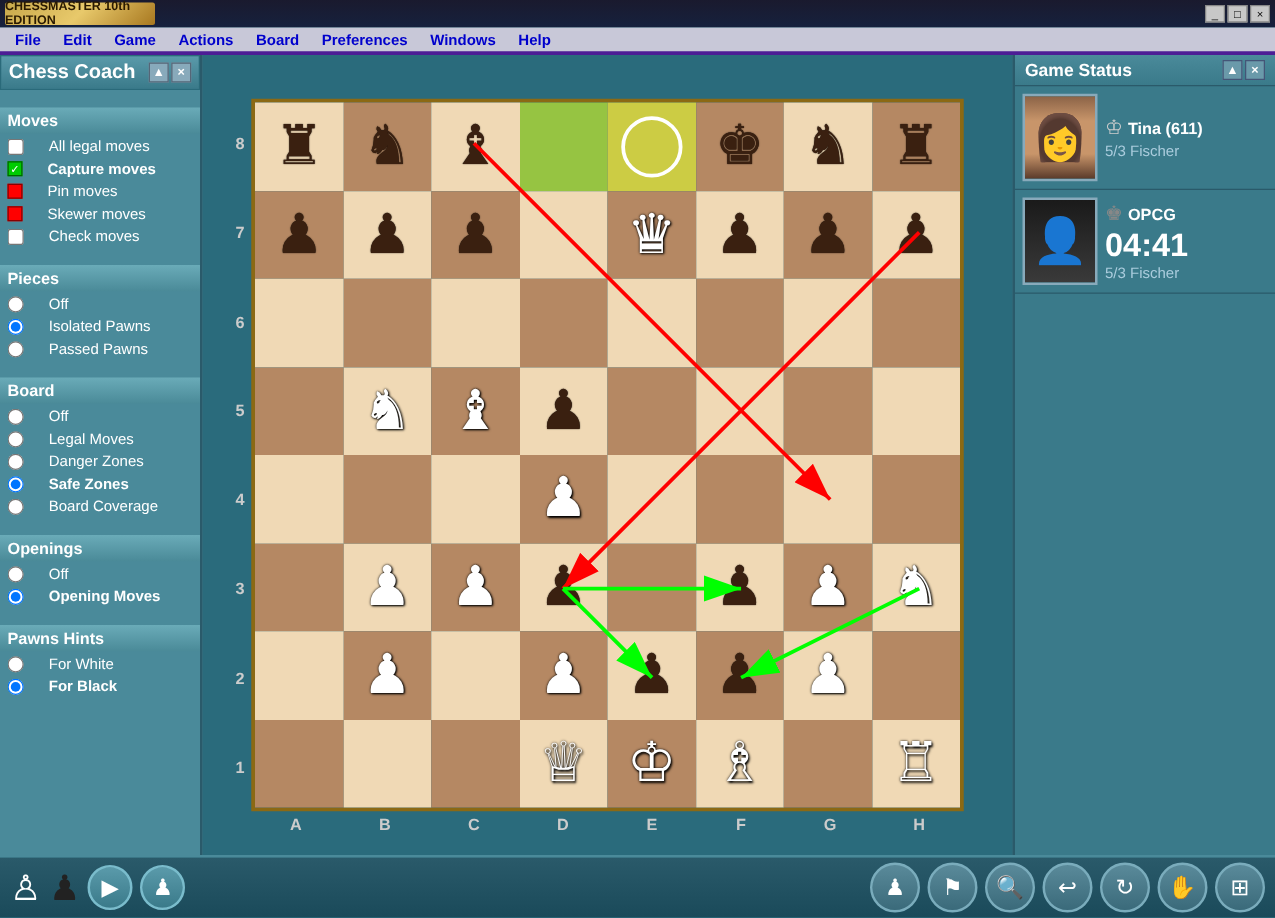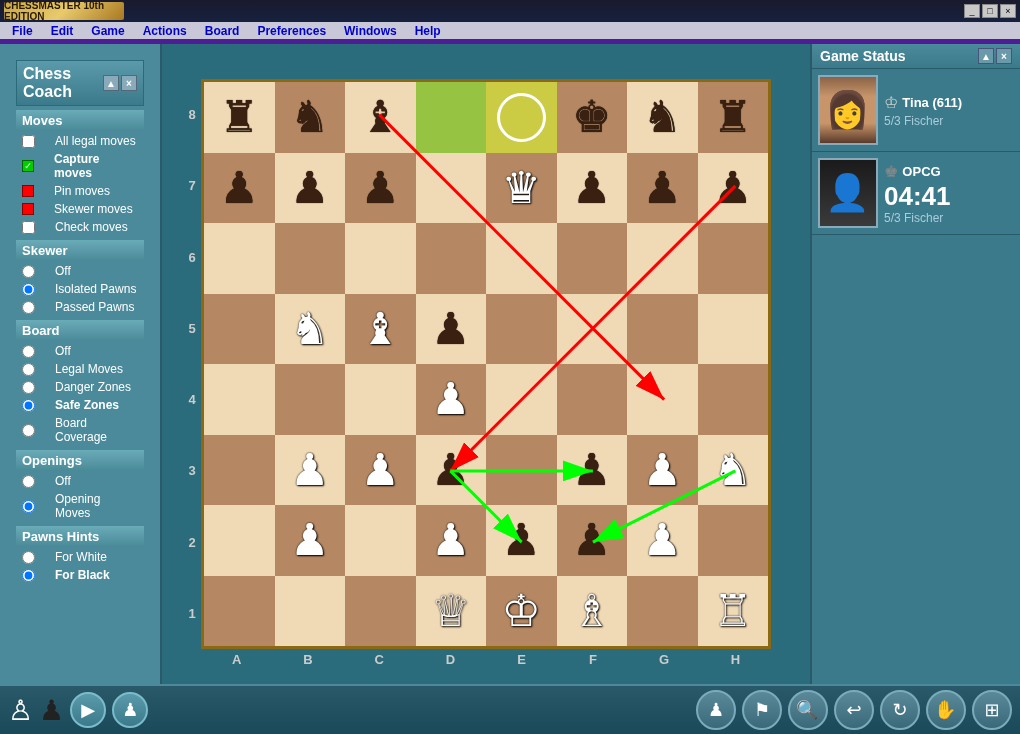--- a/index.html
+++ b/index.html
@@ -58,21 +58,21 @@
     }
 
     
     #menubar {
       background: #c8c8d8;
       height: 22px;
       display: flex;
       align-items: center;
       padding: 0 4px;
       gap: 2px;
-      border-bottom: 5px solid #4c1d95;
+      border-bottom: 3px solid #4c1d95;
     }
     .menu-item {
       padding: 2px 8px;
       font-size: 12px;
       color: #0000cc;
       cursor: pointer;
       font-weight: bold;
     }
 
     
@@ -80,21 +80,21 @@
       display: flex;
       height: calc(734px - 44px - 50px);
       position: relative;
     }
 
     
     #sidebar {
       width: 162px;
       background: #4a8a9a;
       border-right: 2px solid #2a5a6a;
-      padding: 16px;
+      padding: 0;
       overflow-y: auto;
     }
 
     .chess-coach-header {
       background: linear-gradient(to bottom, #5a9aaa, #3a7a8a);
       color: white;
       font-weight: bold;
       font-size: 16px;
       padding: 4px 6px;
       display: flex;
@@ -120,21 +120,21 @@
       cursor: pointer;
       color: white;
     }
 
     .section-header {
       background: linear-gradient(to bottom, #6aabb8, #4a8a98);
       color: white;
       font-weight: bold;
       font-size: 13px;
       padding: 3px 6px;
-      margin-top: 4px;
+      margin-top: 14px;
       margin-bottom: 1px;
     }
 
     .option-row {
       display: flex;
       align-items: center;
       gap: 20px;
       padding: 2px 6px;
       font-size: 12px;
       color: white;
@@ -501,21 +501,21 @@
     </div>
     <div class="option-row">
       <div class="red-sq"></div>
       <label>Skewer moves</label>
     </div>
     <div class="option-row">
       <input type="checkbox" style="">
       <label>Check moves</label>
     </div>
 
-    <div class="section-header">Skewer</div>
+    <div class="section-header">Pieces</div>
 
     <div class="option-row">
       <input type="radio" name="pieces" style="">
       <label>Off</label>
     </div>
     <div class="option-row selected">
       <input type="radio" name="pieces" checked="" style="">
       <label style="font-weight:normal">Isolated Pawns</label>
     </div>
     <div class="option-row">
@@ -547,21 +547,21 @@
     </div>
 
     <div class="section-header">Openings</div>
 
     <div class="option-row">
       <input type="radio" name="openings" style="">
       <label>Off</label>
     </div>
     <div class="option-row selected">
       <input type="radio" name="openings" checked="" style="">
-      <label style="font-weight:normal">Opening Moves</label>
+      <label style="font-weight:bold">Opening Moves</label>
     </div>
 
     <div class="section-header">Pawns Hints</div>
 
     <div class="option-row">
       <input type="radio" name="hints" style="">
       <label>For White</label>
     </div>
     <div class="option-row selected">
       <input type="radio" name="hints" checked="" style="">

